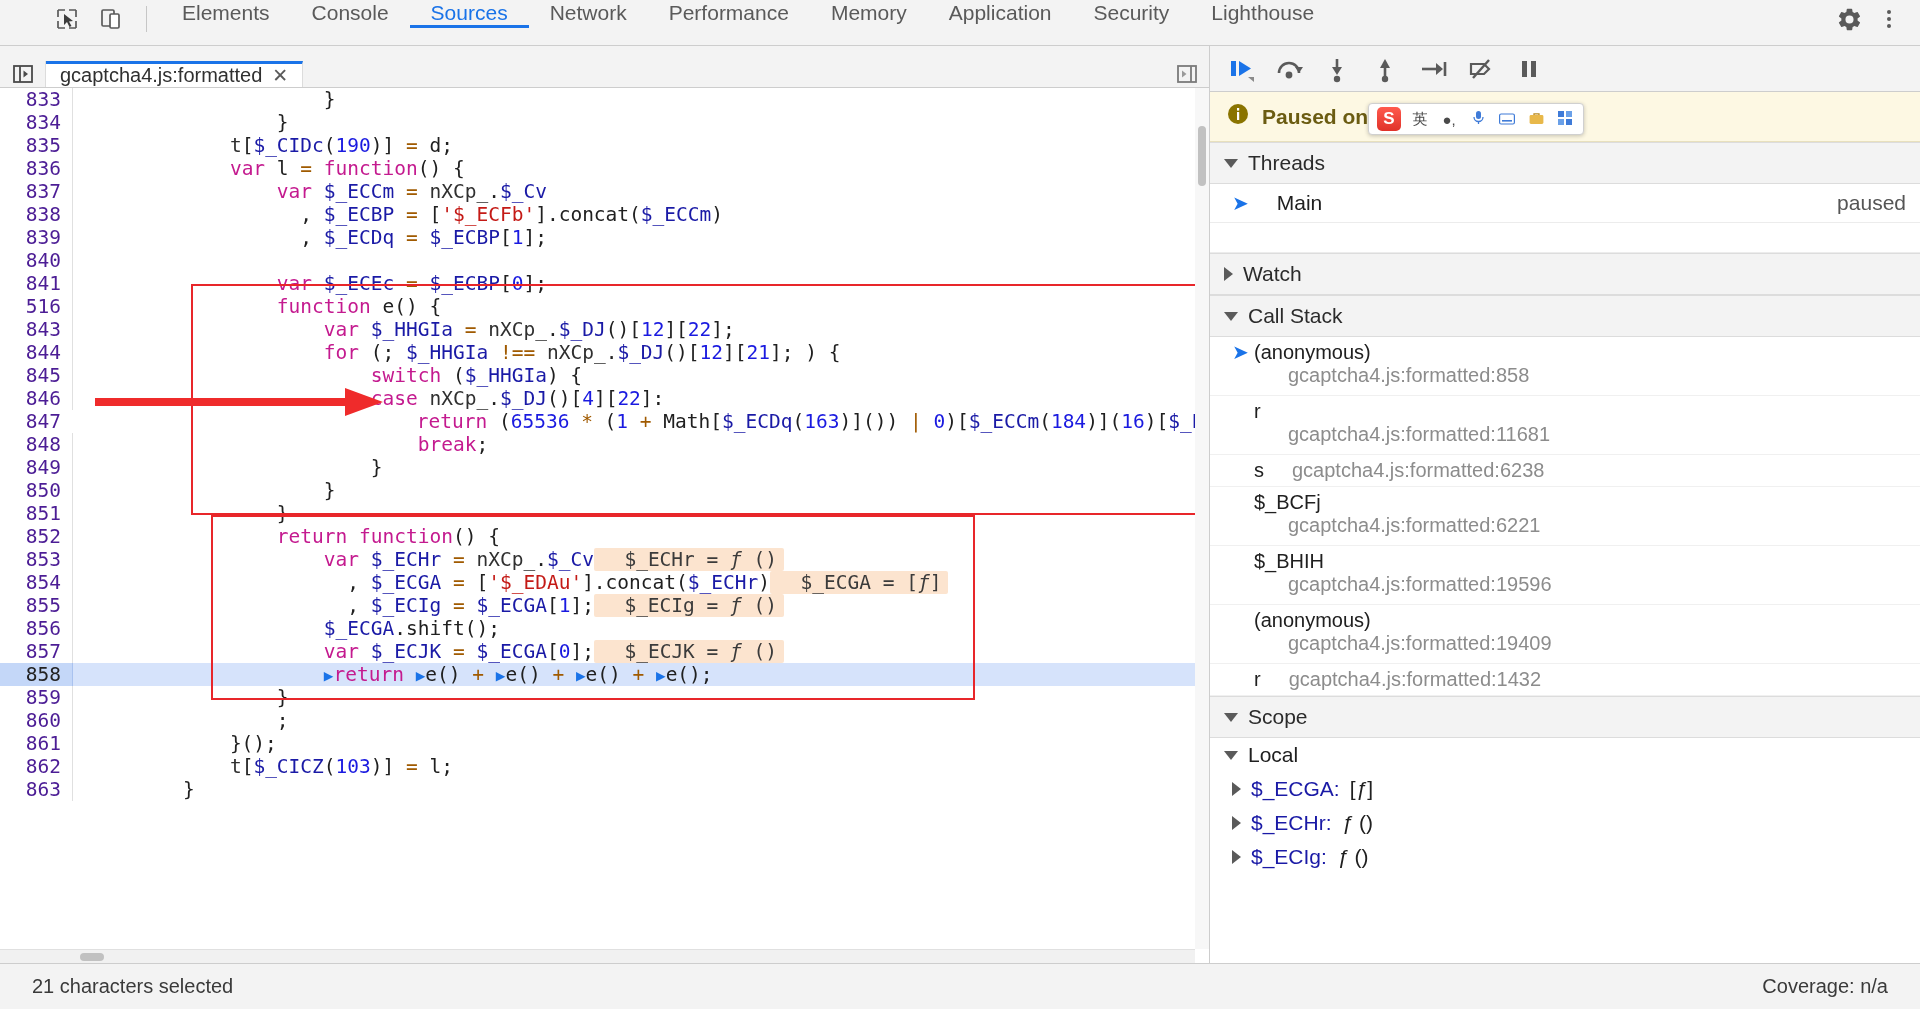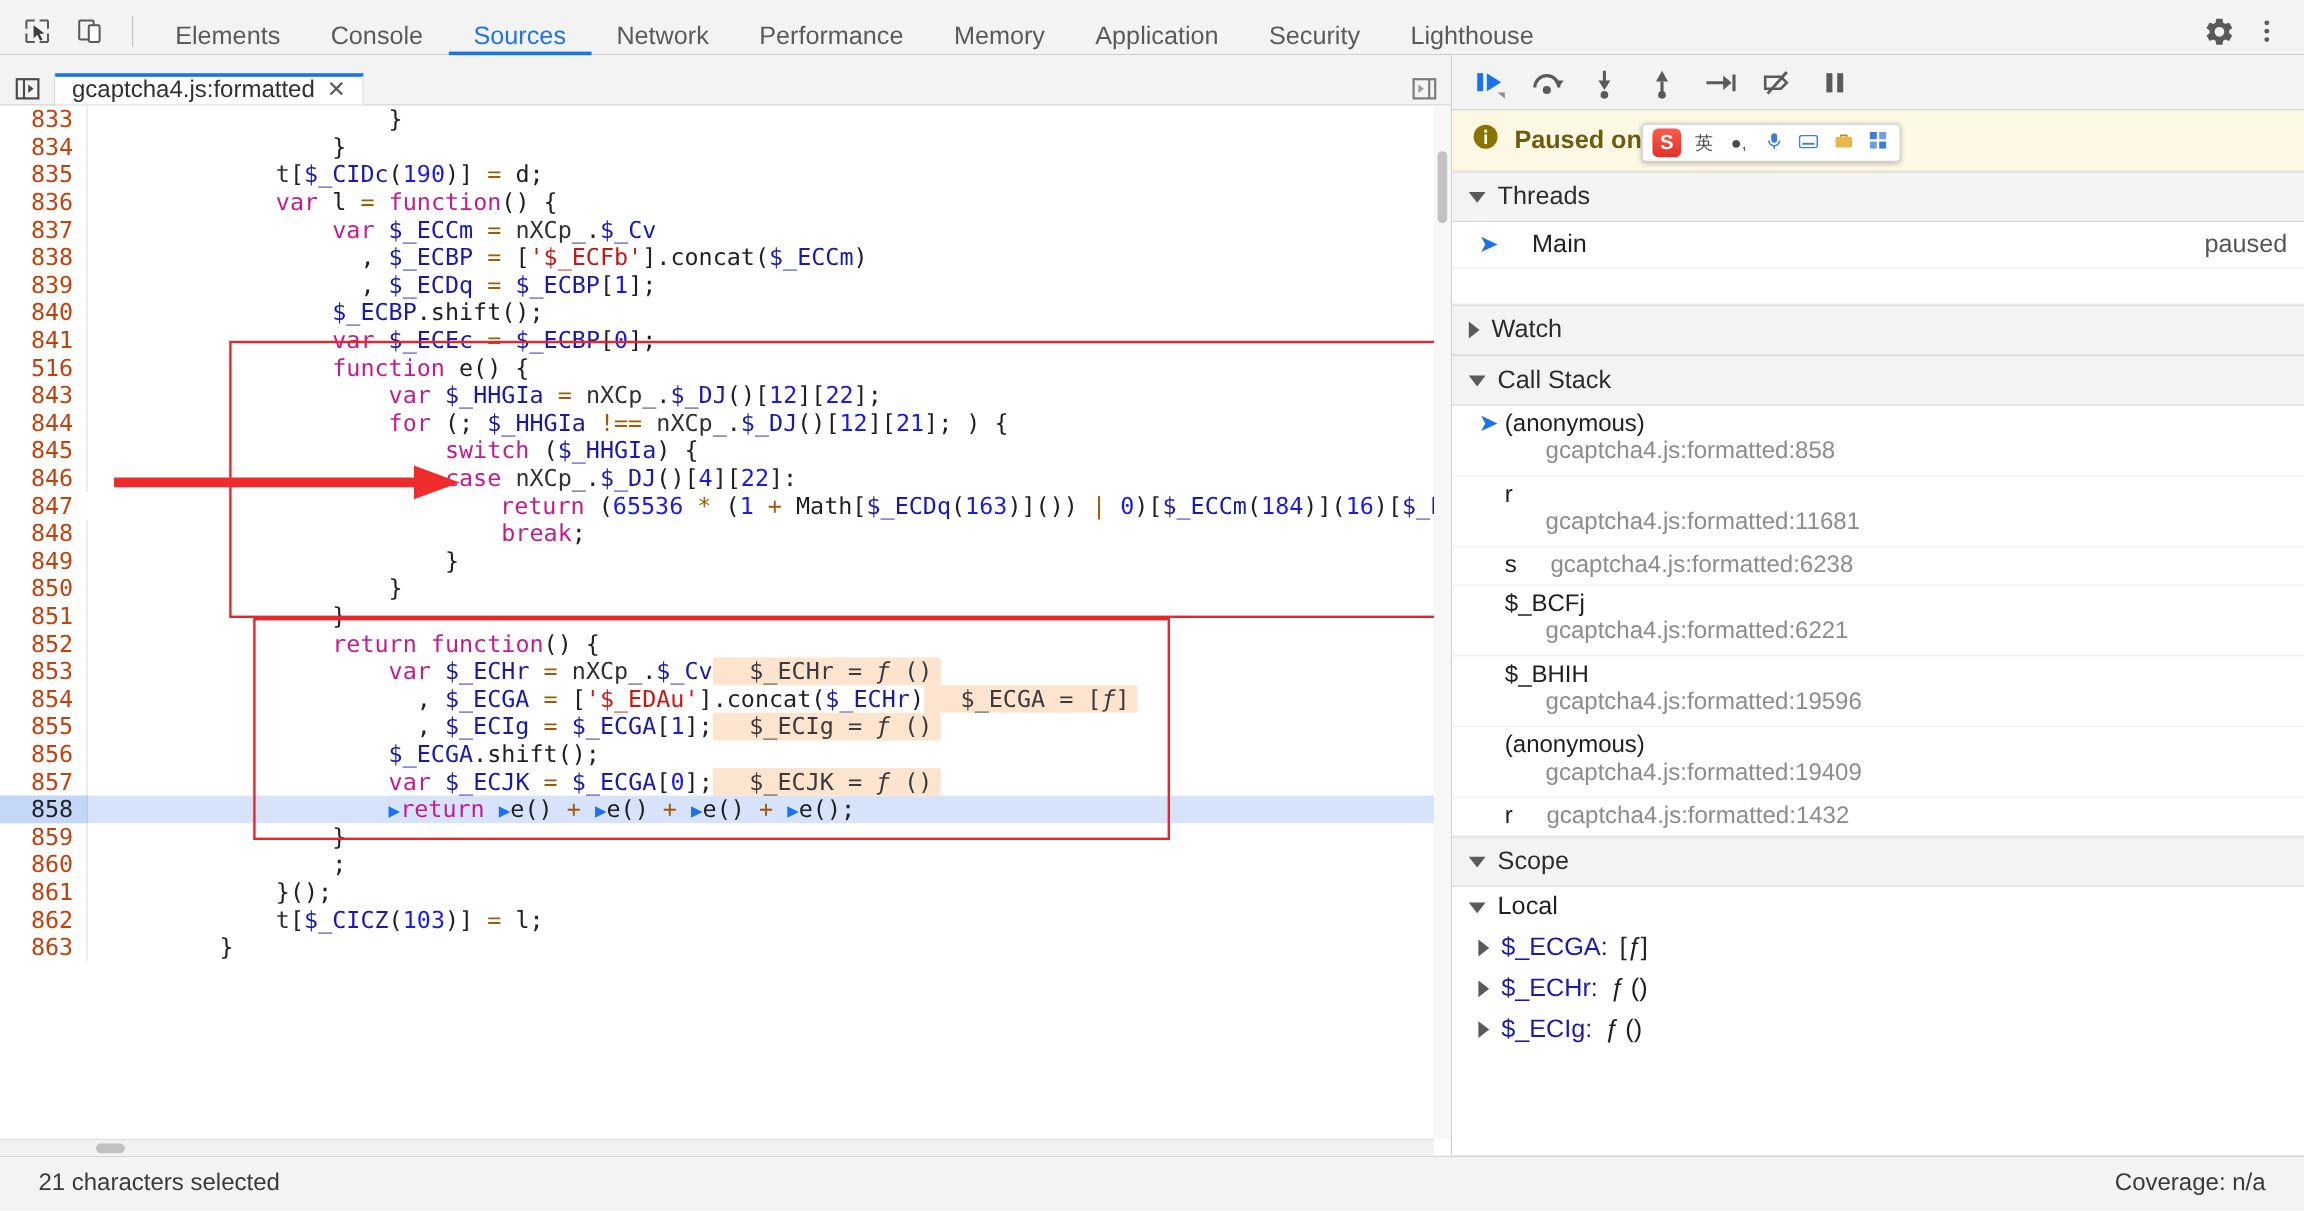--- a/index.html
+++ b/index.html
@@ -9,21 +9,21 @@
     font-family: "Liberation Sans", sans-serif;
     overflow: hidden;
   }
   .app { position: relative; width: 1920px; height: 1009px; display: flex; flex-direction: column; }
 
   
   .top-bar {
     height: 46px; min-height: 46px;
     background: #f3f3f3;
     border-bottom: 1px solid #cdcdcd;
-    display: flex; align-items: flex-end;
+    display: flex; align-items: flex-start; padding-left: 36px;
   }
   .tb-icons { display: flex; align-items: center; padding: 0 4px 0 12px; gap: 6px; }
   .tb-icon-btn {
     width: 38px; height: 38px; display: flex; align-items: center; justify-content: center;
     border-radius: 3px; cursor: pointer;
   }
   .tb-sep { width: 1px; height: 26px; background: #c6c6c6; margin: 0 10px; align-self: center; }
 
   .tabs { display: flex; align-items: stretch; flex: 1; }
   .tab {
@@ -61,21 +61,21 @@
   }
 
   
   .code-wrap { flex: 1; position: relative; overflow: hidden; background: #fff; }
   .code-scroll { position: absolute; inset: 0 14px 14px 0; overflow: hidden; }
   .code-table { font-family: "DejaVu Sans Mono", monospace; font-size: 19.5px; line-height: 23px; }
   .cline { display: flex; height: 23px; white-space: pre; }
   .cline.exec { background: #d6e3fb; }
   .gut {
     width: 72px; min-width: 72px; text-align: right; padding-right: 11px;
-    color: #c2410c; user-select: none;
+    color: #4c1d95; user-select: none;
   }
   .cline.exec .gut { background: #c4d7f8; color: #222; }
   .gut-sep { width: 1px; background: #e0e0e0; margin-right: 0px; }
   .cline.exec .gut-sep { background: #a9c2ef; }
   .code { padding-left: 16px; position: relative; }
 
   
   .kw  { color: #c41a8f; }        
   .var { color: #1a1aa6; }        
   .num { color: #1a1ae0; }
@@ -286,21 +286,21 @@
       <div class="code-wrap">
         <div class="code-scroll">
           <div class="code-table" id="code-table">
               <div class="cline"><div class="gut">833</div><div class="gut-sep"></div><div class="code"><span class="pln">                    }</span></div></div>
               <div class="cline"><div class="gut">834</div><div class="gut-sep"></div><div class="code"><span class="pln">                }</span></div></div>
               <div class="cline"><div class="gut">835</div><div class="gut-sep"></div><div class="code"><span class="pln">            </span><span class="dim">t</span><span class="pln">[</span><span class="var">$_CIDc</span><span class="pln">(</span><span class="num">190</span><span class="pln">)] </span><span class="op">=</span><span class="pln"> d;</span></div></div>
               <div class="cline"><div class="gut">836</div><div class="gut-sep"></div><div class="code"><span class="pln">            </span><span class="kw">var</span><span class="pln"> l </span><span class="op">=</span><span class="pln"> </span><span class="kw">function</span><span class="pln">() {</span></div></div>
               <div class="cline"><div class="gut">837</div><div class="gut-sep"></div><div class="code"><span class="pln">                </span><span class="kw">var</span><span class="pln"> </span><span class="var">$_ECCm</span><span class="pln"> </span><span class="op">=</span><span class="pln"> </span><span class="dim">nXCp_</span><span class="pln">.</span><span class="var">$_Cv</span></div></div>
               <div class="cline"><div class="gut">838</div><div class="gut-sep"></div><div class="code"><span class="pln">                  , </span><span class="var">$_ECBP</span><span class="pln"> </span><span class="op">=</span><span class="pln"> [</span><span class="str">'$_ECFb'</span><span class="pln">].concat(</span><span class="var">$_ECCm</span><span class="pln">)</span></div></div>
               <div class="cline"><div class="gut">839</div><div class="gut-sep"></div><div class="code"><span class="pln">                  , </span><span class="var">$_ECDq</span><span class="pln"> </span><span class="op">=</span><span class="pln"> </span><span class="var">$_ECBP</span><span class="pln">[</span><span class="num">1</span><span class="pln">];</span></div></div>
-              <div class="cline"><div class="gut">840</div><div class="gut-sep"></div><div class="code"><span class="pln">                </span><span class="var">$_ECBP</span><span class="pln">.shift();</span></div></div>
+              <div class="cline"><div class="gut">840</div><div class="gut-sep"></div></div>
               <div class="cline"><div class="gut">841</div><div class="gut-sep"></div><div class="code"><span class="pln">                </span><span class="kw">var</span><span class="pln"> </span><span class="var">$_ECEc</span><span class="pln"> </span><span class="op">=</span><span class="pln"> </span><span class="var">$_ECBP</span><span class="pln">[</span><span class="num">0</span><span class="pln">];</span></div></div>
               <div class="cline"><div class="gut">516</div><div class="gut-sep"></div><div class="code"><span class="pln">                </span><span class="kw">function</span><span class="pln"> e() {</span></div></div>
               <div class="cline"><div class="gut">843</div><div class="gut-sep"></div><div class="code"><span class="pln">                    </span><span class="kw">var</span><span class="pln"> </span><span class="var">$_HHGIa</span><span class="pln"> </span><span class="op">=</span><span class="pln"> </span><span class="dim">nXCp_</span><span class="pln">.</span><span class="var">$_DJ</span><span class="pln">()[</span><span class="num">12</span><span class="pln">][</span><span class="num">22</span><span class="pln">];</span></div></div>
               <div class="cline"><div class="gut">844</div><div class="gut-sep"></div><div class="code"><span class="pln">                    </span><span class="kw">for</span><span class="pln"> (; </span><span class="var">$_HHGIa</span><span class="pln"> </span><span class="op">!==</span><span class="pln"> </span><span class="dim">nXCp_</span><span class="pln">.</span><span class="var">$_DJ</span><span class="pln">()[</span><span class="num">12</span><span class="pln">][</span><span class="num">21</span><span class="pln">]; ) {</span></div></div>
               <div class="cline"><div class="gut">845</div><div class="gut-sep"></div><div class="code"><span class="pln">                        </span><span class="kw">switch</span><span class="pln"> (</span><span class="var">$_HHGIa</span><span class="pln">) {</span></div></div>
               <div class="cline"><div class="gut">846</div><div class="gut-sep"></div><div class="code"><span class="pln">                        </span><span class="kw">case</span><span class="pln"> </span><span class="dim">nXCp_</span><span class="pln">.</span><span class="var">$_DJ</span><span class="pln">()[</span><span class="num">4</span><span class="pln">][</span><span class="num">22</span><span class="pln">]:</span></div></div>
               <div class="cline"><div class="gut">847</div><div class="gut-sep"></div><div class="code"><span class="pln">                            </span><span class="kw">return</span><span class="pln"> (</span><span class="num">65536</span><span class="pln"> </span><span class="op">*</span><span class="pln"> (</span><span class="num">1</span><span class="pln"> </span><span class="op">+</span><span class="pln"> Math[</span><span class="var">$_ECDq</span><span class="pln">(</span><span class="num">163</span><span class="pln">)]()) </span><span class="op">|</span><span class="pln"> </span><span class="num">0</span><span class="pln">)[</span><span class="var">$_ECCm</span><span class="pln">(</span><span class="num">184</span><span class="pln">)](</span><span class="num">16</span><span class="pln">)[</span><span class="var">$_ECDq</span></div></div>
               <div class="cline"><div class="gut">848</div><div class="gut-sep"></div><div class="code"><span class="pln">                            </span><span class="kw">break</span><span class="pln">;</span></div></div>
               <div class="cline"><div class="gut">849</div><div class="gut-sep"></div><div class="code"><span class="pln">                        }</span></div></div>
               <div class="cline"><div class="gut">850</div><div class="gut-sep"></div><div class="code"><span class="pln">                    }</span></div></div>

